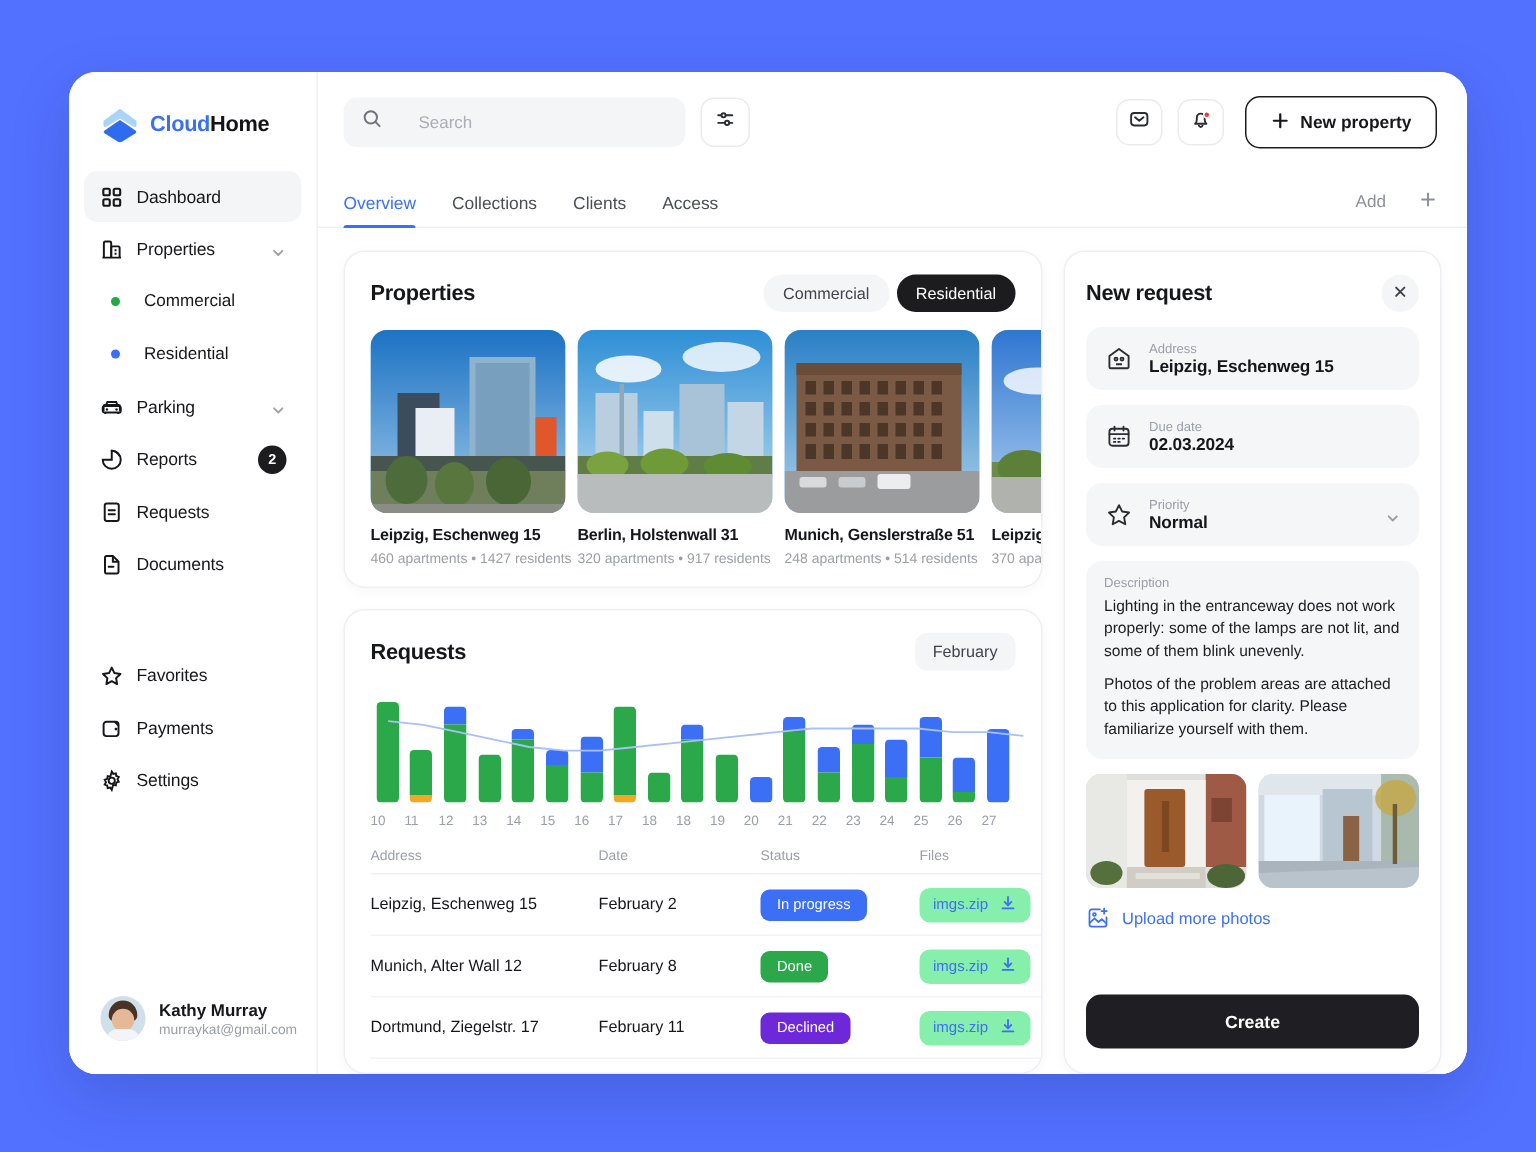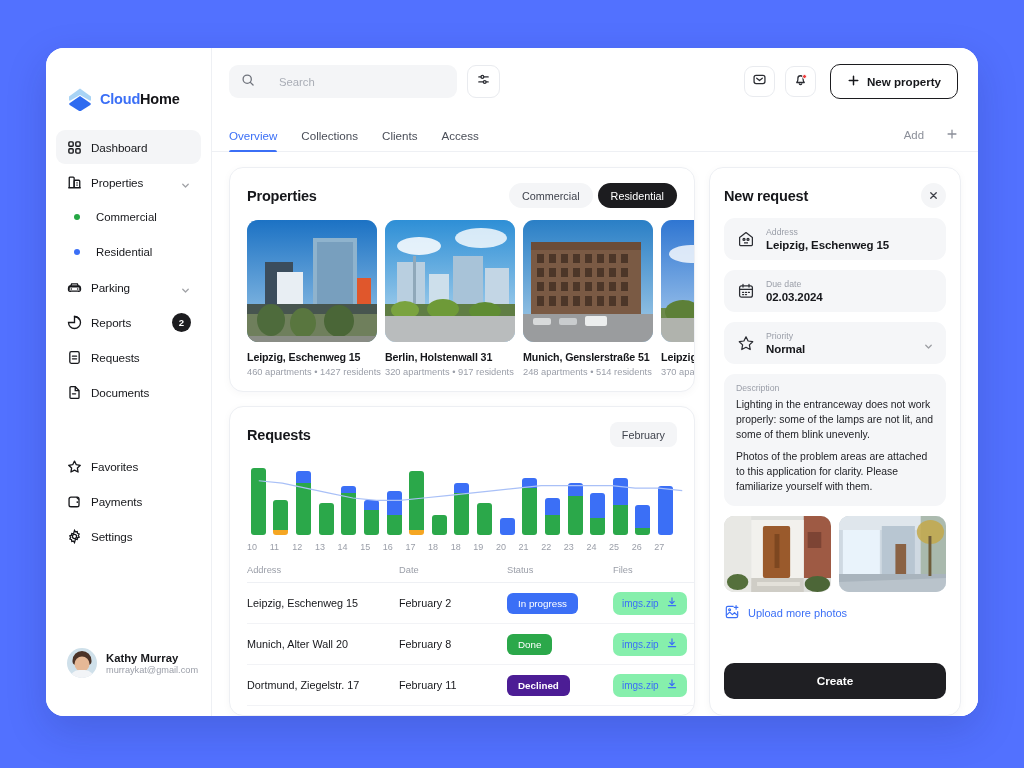--- a/index.html
+++ b/index.html
@@ -19,21 +19,21 @@
     display: flex;
     box-shadow: 0 14px 40px rgba(20,30,90,.18);
   }
 
   
   #sidebar {
     width: 166px; height: 100%;
     background: #ffffff;
     border-right: 1px solid #eef0f4;
     display: flex; flex-direction: column;
-    padding: 16px 10px;
+    padding: 0 10px;
     flex: 0 0 166px;
     position: relative;
   }
   .brand {
     display: flex; align-items: center; gap: 7px;
     padding: 22px 0 18px 11px;
   }
   .brand-logo { width: 26px; height: 26px; flex: 0 0 26px; }
   .brand-text { font-size: 14.5px; font-weight: 700; letter-spacing: -.2px; }
   .brand-cloud { color: #3B6FF6; }
@@ -248,21 +248,21 @@
   .c-date { width: 108px; flex: 0 0 108px; font-size: 10.8px; color: #16171b; font-weight:500;}
   .c-status { width: 106px; flex: 0 0 106px; }
   .c-files { flex: 1; }
   .pill {
     display: inline-flex; align-items: center; justify-content: center;
     height: 21px; padding: 0 11px; border-radius: 6px;
     font-size: 9.8px; color: #fff; font-weight: 500;
   }
   .p-progress { background: #3B6FF6; }
   .p-done { background: #2BA84A; }
-  .p-declined { background: #4c1d95; font-weight: bold; }
+  .p-declined { background: #6d28d9; }
   .file-chip {
     display: inline-flex; align-items: center; gap: 7px;
     height: 23px; padding: 0 9px; border-radius: 7px;
     background: #86efac; cursor: pointer;
   }
   .file-chip span { font-size: 10px; color: #3B6FF6; font-weight:500; }
 
   
   #new-request-card { padding: 15px 14px 16px 14px; height: 100%; display: flex; flex-direction: column; }
   .nr-head { display: flex; align-items: center; }
@@ -859,21 +859,21 @@
                   <div class="c-files"><span class="file-chip">
                       <span>imgs.zip</span>
                       <span><svg viewBox="0 0 14 14" width="12" height="12" fill="none" stroke="#3B6FF6" stroke-width="1.4" stroke-linecap="round" stroke-linejoin="round">
                           <path d="M7 2.2v6.4"></path>
                           <path d="M4.4 6.2 7 8.8l2.6-2.6"></path>
                           <path d="M2.8 11.2h8.4"></path>
                         </svg></span>
                     </span></div>
                 </div>
                 <div class="tr">
-                  <div class="c-addr">Munich, Alter Wall 20</div>
+                  <div class="c-addr">Munich, Alter Wall 12</div>
                   <div class="c-date">February 8</div>
                   <div class="c-status"><span class="pill p-done">Done</span></div>
                   <div class="c-files"><span class="file-chip">
                       <span>imgs.zip</span>
                       <span><svg viewBox="0 0 14 14" width="12" height="12" fill="none" stroke="#3B6FF6" stroke-width="1.4" stroke-linecap="round" stroke-linejoin="round">
                           <path d="M7 2.2v6.4"></path>
                           <path d="M4.4 6.2 7 8.8l2.6-2.6"></path>
                           <path d="M2.8 11.2h8.4"></path>
                         </svg></span>
                     </span></div>

